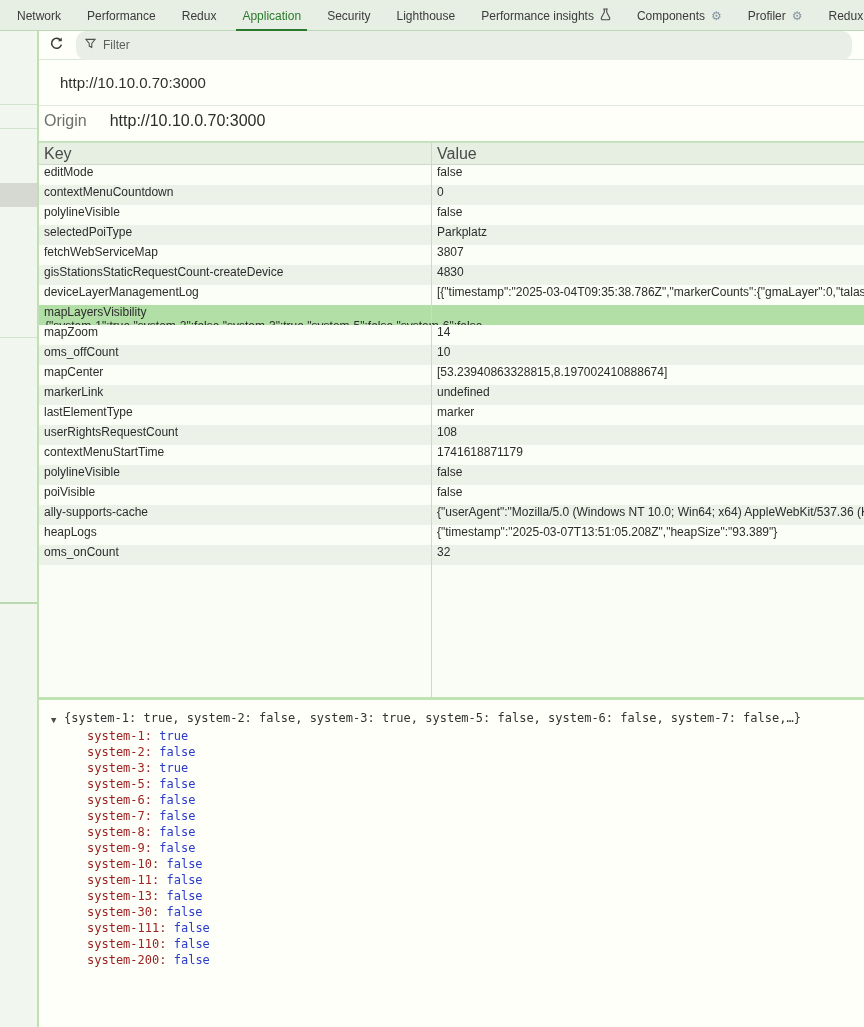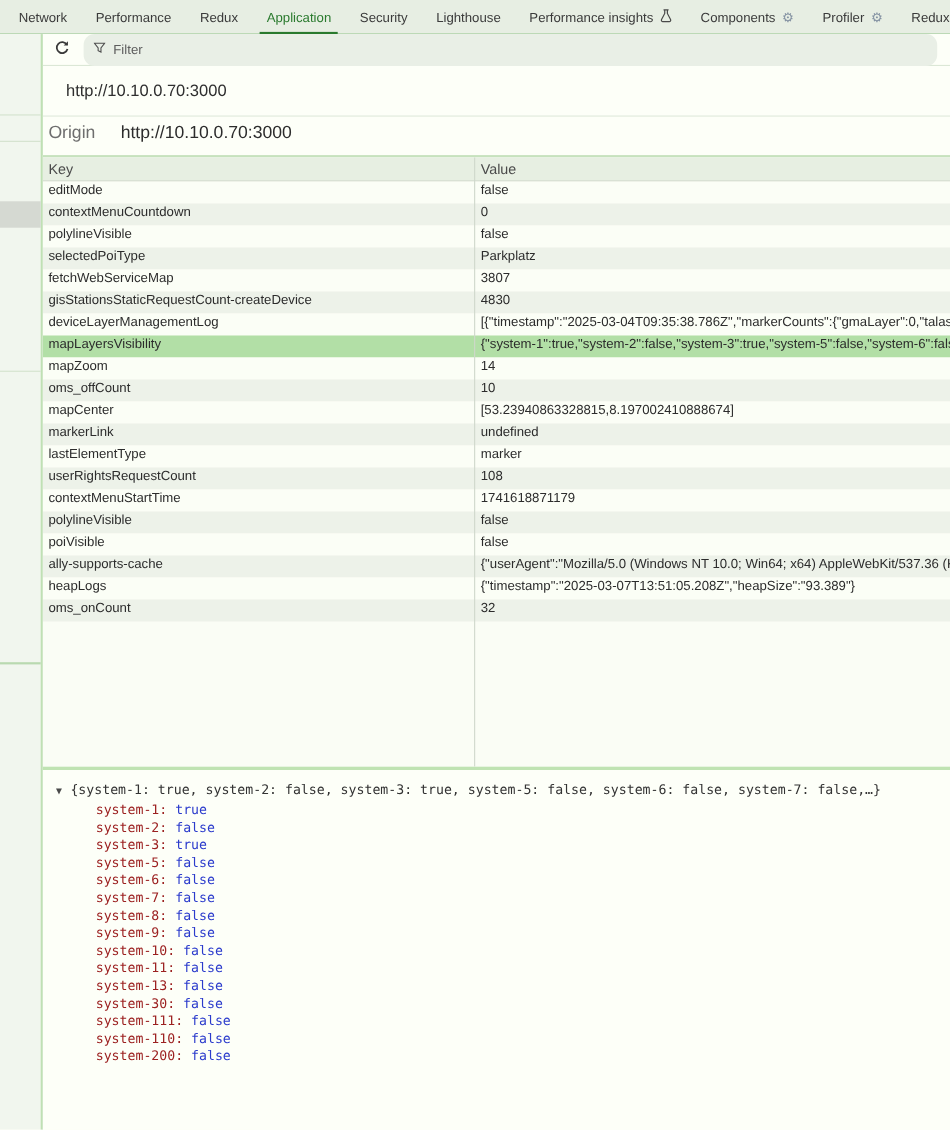--- a/index.html
+++ b/index.html
@@ -54,28 +54,28 @@
   }
   .origin-label{color:#6e6e6e;}
   .origin-value{color:#2c2c2c;margin-left:23px;}
   
   .grid{
     margin-top:6px;border-top:2px solid #c6e2bd;border-bottom:3px solid #bfe3b2;
     height:554px;flex:none;position:relative;background:#fafdf5;overflow:hidden;
   }
   .grid-header{
     height:21px;display:flex;background:#e7efe2;border-bottom:1px solid #cfd8cb;
-    font-size:13px;color:#4a4a4a;align-items:center;
+    font-size:16px;color:#4a4a4a;align-items:center;
   }
   .gh-key{width:392px;padding-left:5px;box-sizing:border-box;flex:none;}
   .gh-value{flex:1;padding-left:6px;}
   .col-sep{position:absolute;left:392px;top:0;bottom:0;width:1px;background:#cfd8cb;}
   .grid-row{height:20px;display:flex;align-items:flex-start;font-size:12px;color:#2c2c2c;background:#fbfef6;}
   .grid-row:nth-child(even){background:#edf2e9;}
-  .grid-row.highlighted{background:#b2dfa6;}
+  .grid-row.highlighted{background:#b2dfa6;flex-direction:column;}
   .cell-key{width:392px;padding-left:5px;box-sizing:border-box;flex:none;
     white-space:nowrap;overflow:hidden;}
   .cell-value{flex:1;padding-left:6px;white-space:nowrap;overflow:hidden;}
   
   .preview{
     flex:1;background:#fdfff8;padding:10px 0 0 12px;overflow:hidden;
     font-family:"DejaVu Sans Mono",monospace;font-size:12px;line-height:16px;color:#333;
   }
   .preview-summary{display:flex;align-items:flex-start;white-space:nowrap;}
   .tri{font-size:9px;color:#4a4a4a;width:13px;flex:none;padding-top:2px;}

